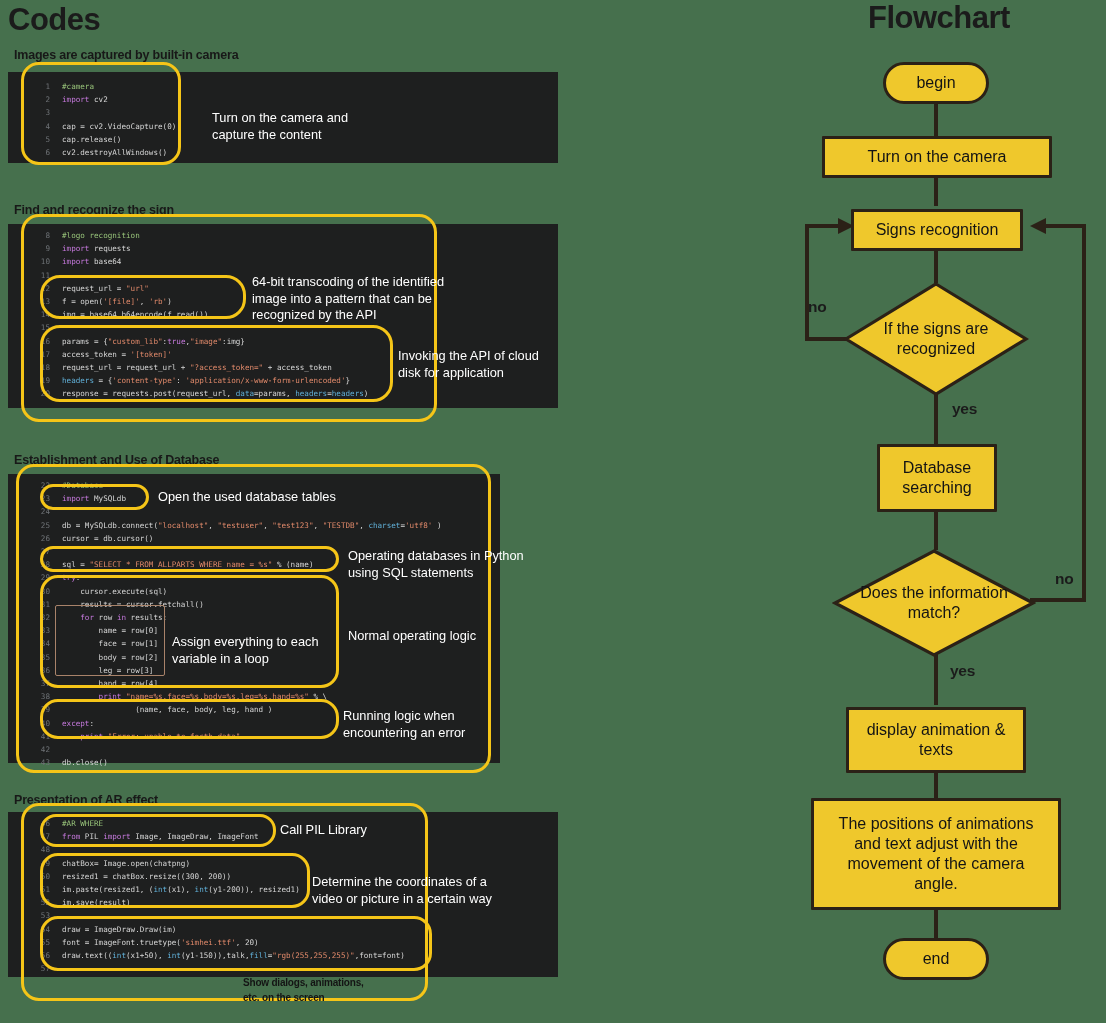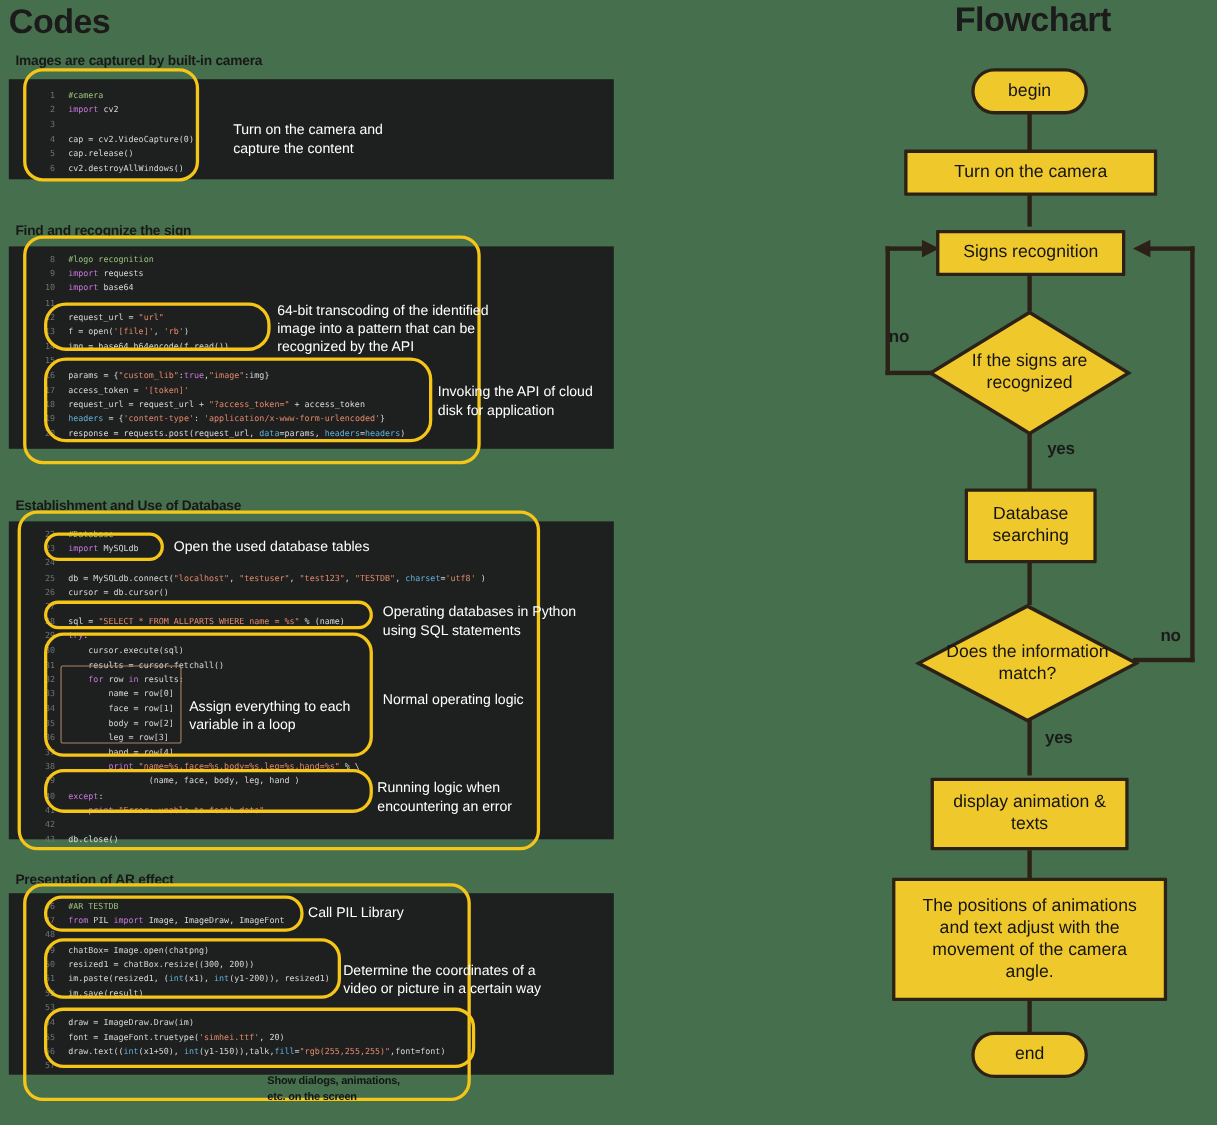--- a/index.html
+++ b/index.html
@@ -156,21 +156,21 @@
   <div class="ring" style="left:40px; top:275px; width:206px; height:44px; border-radius:20px;"></div>
   <div class="ring" style="left:40px; top:325px; width:353px; height:77px; border-radius:20px;"></div>
   <div class="note" style="left:252px; top:274px; white-space:pre;">64-bit transcoding of the identified
 image into a pattern that can be
 recognized by the API</div>
   <div class="note" style="left:398px; top:348px; white-space:pre;">Invoking the API of cloud
 disk for application</div>
 
   <div class="section-head" style="left:14px; top:453px;">Establishment and Use of Database</div>
 
-  <div class="code-panel" style="left:8px; top:474px; width:550px; height:289px;">
+  <div class="code-panel" style="left:8px; top:474px; width:492px; height:289px;">
     <div class="code-lines" id="code-database" style="left:20px; top:5px;"><span class="ln">22</span><span class="cm">#Database</span>
 <span class="ln">23</span><span class="kw">import</span> MySQLdb
 <span class="ln">24</span>
 <span class="ln">25</span>db = MySQLdb.connect(<span class="st">"localhost"</span>, <span class="st">"testuser"</span>, <span class="st">"test123"</span>, <span class="st">"TESTDB"</span>, <span class="fn">charset</span>=<span class="st">'utf8'</span> )
 <span class="ln">26</span>cursor = db.cursor()
 <span class="ln">27</span>
 <span class="ln">28</span>sql = <span class="st">"SELECT * FROM ALLPARTS WHERE name = %s"</span> % (name)
 <span class="ln">29</span><span class="kw">try</span>:
 <span class="ln">30</span>    cursor.execute(sql)
 <span class="ln">31</span>    results = cursor.fetchall()
@@ -199,21 +199,21 @@
 variable in a loop</div>
   <div class="note" style="left:348px; top:548px; white-space:pre;">Operating databases in Python
 using SQL statements</div>
   <div class="note" style="left:348px; top:628px;">Normal operating logic</div>
   <div class="note" style="left:343px; top:708px; white-space:pre;">Running logic when
 encountering an error</div>
 
   <div class="section-head" style="left:14px; top:793px;">Presentation of AR effect</div>
 
   <div class="code-panel" style="left:8px; top:812px; width:550px; height:165px;">
-    <div class="code-lines" id="code-ar" style="left:20px; top:5px;"><span class="ln">46</span><span class="cm">#AR TESTDB</span>
+    <div class="code-lines" id="code-ar" style="left:20px; top:5px;"><span class="ln">46</span><span class="cm">#AR WHERE</span>
 <span class="ln">47</span><span class="kw">from</span> PIL <span class="kw">import</span> Image, ImageDraw, ImageFont
 <span class="ln">48</span>
 <span class="ln">49</span>chatBox= Image.open(chatpng)
 <span class="ln">50</span>resized1 = chatBox.resize((300, 200))
 <span class="ln">51</span>im.paste(resized1, (<span class="fn">int</span>(x1), <span class="fn">int</span>(y1-200)), resized1)
 <span class="ln">52</span>im.save(result)
 <span class="ln">53</span>
 <span class="ln">54</span>draw = ImageDraw.Draw(im)
 <span class="ln">55</span>font = ImageFont.truetype(<span class="st">'simhei.ttf'</span>, 20)
 <span class="ln">56</span>draw.text((<span class="fn">int</span>(x1+50), <span class="fn">int</span>(y1-150)),talk,<span class="fn">fill</span>=<span class="st">"rgb(255,255,255)"</span>,font=font)

